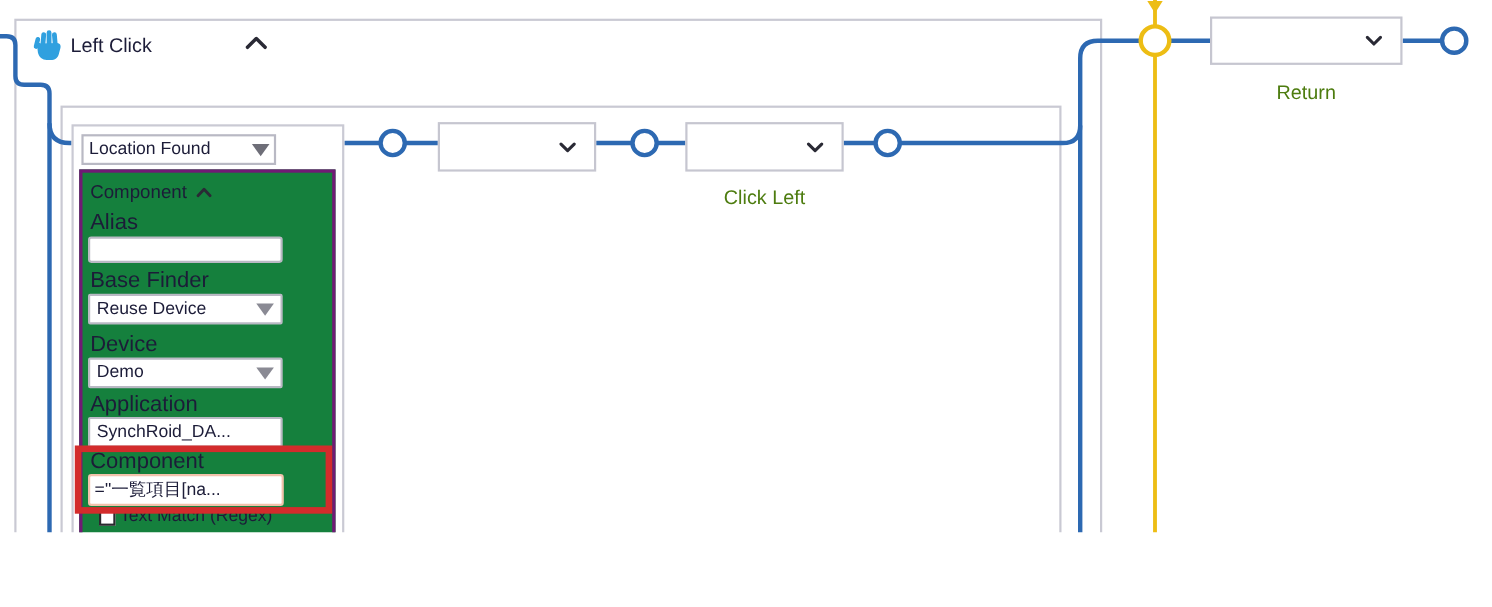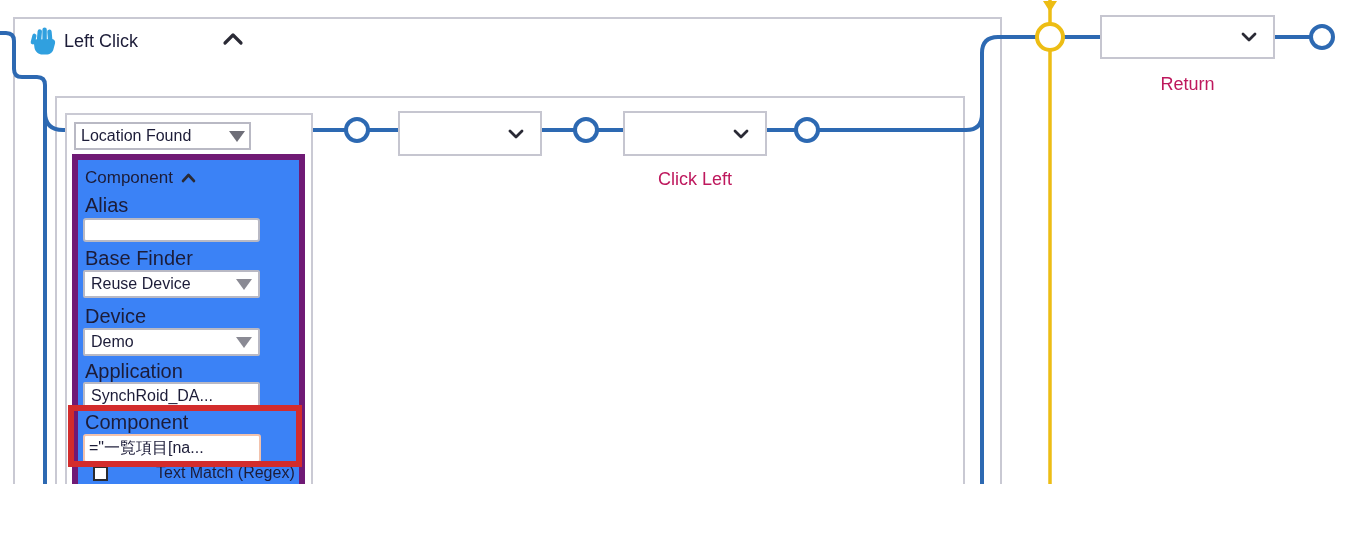--- a/index.html
+++ b/index.html
@@ -23,46 +23,46 @@
   
   .prop-panel { position:absolute; left:65px; top:113px; width:248px; height:394px;
     background:#ffffff; border:2px solid #cacad4; }
   .loc-select { position:absolute; left:7px; top:7px; width:177px; height:28px;
     border:2px solid #b9b9c4; background:#fff; display:flex; align-items:center;
     font-size:16px; padding:0 4px 0 5px; color:#1c1c38; }
   .loc-select .tri { margin-left:2px; }
   .tri { width:0; height:0; border-left:8px solid transparent; border-right:8px solid transparent;
     border-top:11px solid #6e6e78; flex:none; }
   .green-box { position:absolute; left:5px; top:39px; width:233px; height:346px;
-    border:6px solid #701a75; background:#3b82f6; }
+    border:3px solid #701a75; background:#15803d; }
   .fld-label { position:absolute; left:7px; font-size:20px; color:#1c1c38; white-space:nowrap; }
   .section-title { position:absolute; left:7px; top:8px; font-size:17px; color:#1c1c38;
     display:flex; align-items:center; }
   .section-title svg { margin-left:8px; }
   .fld-input { position:absolute; left:5px; width:177px; height:24px;
     border:2px solid #b9b9c4; border-radius:3px; background:#fff; font-size:15px;
     color:#1c1c38; padding:0 4px; font-family:inherit; outline:none; }
   .fld-select { position:absolute; left:5px; width:177px; height:28px;
     border:2px solid #b9b9c4; border-radius:2px; background:#fff; display:flex;
     align-items:center; font-size:16px; padding:12px 6px; color:#1c1c38; }
   .fld-select .spacer { flex:1; }
   .fld-select .tri { border-left-width:8px; border-right-width:8px; border-top-color:#8a8a94; }
   .comp-input { position:absolute; left:5px; top:274px; width:178px; height:29px;
     border:2px solid #f2c2ac; border-radius:3px; background:#fff; font-size:16px;
     color:#1c1c38; padding:0 4px; font-family:inherit; outline:none; }
   .checkbox { position:absolute; left:15px; top:306px; width:15px; height:15px;
     border:2px solid #2a2a2e; background:#fff; cursor:pointer; }
-  .checkbox-label { position:absolute; left:34px; top:304px; font-size:16px; color:#1c1c38; white-space:nowrap;margin-left:44px; }
+  .checkbox-label { position:absolute; left:34px; top:304px; font-size:16px; color:#1c1c38; white-space:nowrap; }
   .red-overlay { position:absolute; left:68px; top:405px; width:234px; height:62px;
     border:6px solid #d32c2c; z-index:30; pointer-events:none; }
 
   
   .flow-node { position:absolute; height:45px; background:#fff; border:2px solid #c6c6d0;
     display:flex; align-items:center; justify-content:flex-end; padding-right:16px; cursor:pointer; z-index:5; }
-  .node-label { position:absolute; text-align:center; font-size:18px; color:#be185d; }
+  .node-label { position:absolute; text-align:center; font-size:18px; color:#4d7c0f; }
 
   
   .port { position:absolute; width:26px; height:26px; border-radius:50%;
     border:4px solid #2d69b2; background:#fff; z-index:6; }
   .port-yellow { position:absolute; width:30px; height:30px; border-radius:50%;
     border:4px solid #edbd14; background:#fff; z-index:6; }
 </style>
 </head>
 <body>
 

